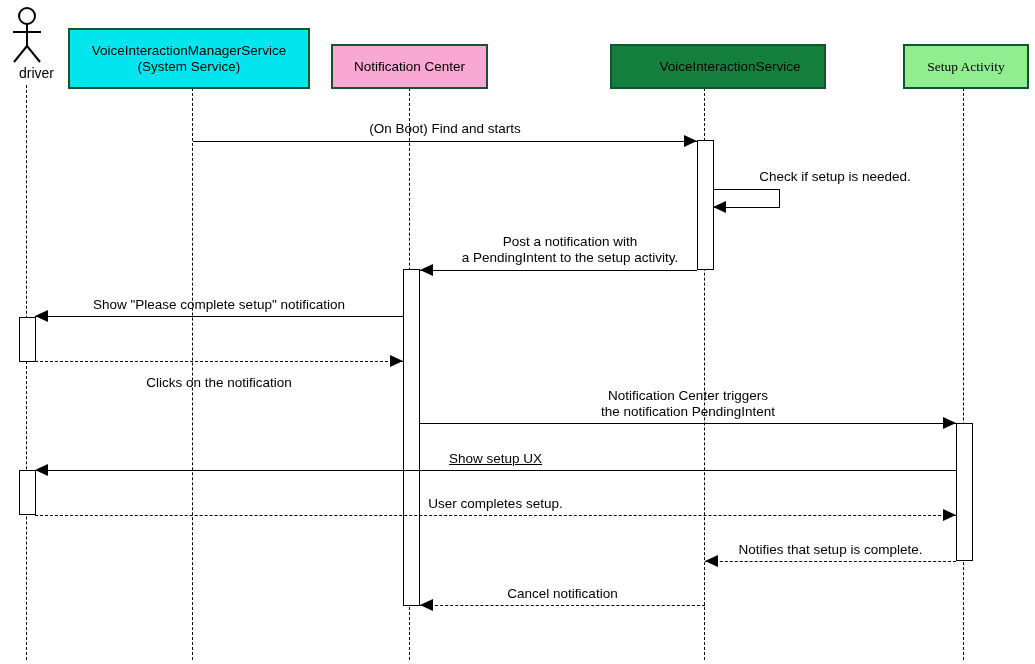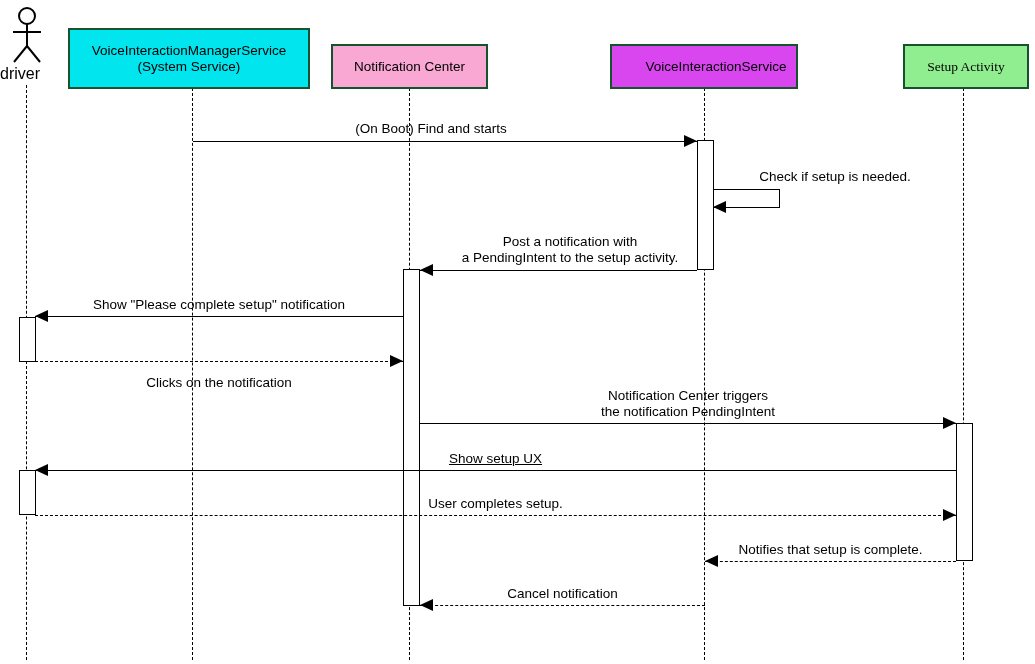--- a/index.html
+++ b/index.html
@@ -21,21 +21,21 @@
   .arr-l{border-top:6.5px solid transparent;border-bottom:6.5px solid transparent;border-right:13px solid #000;}
   .msg-label{
     position:absolute;font-size:13.5px;line-height:15.5px;white-space:pre-line;
   }
   .t-center{text-align:center;}
   .t-left{text-align:center;}
   .selfcall{
     position:absolute;box-sizing:border-box;
     border-top:1.5px solid #000;border-right:1.5px solid #000;border-bottom:1.5px solid #000;
   }
-  .actor-label{position:absolute;font-size:16px;text-align:left;}
+  .actor-label{position:absolute;font-size:14px;text-align:right;}
 </style>
 </head>
 <body>
 
 <div id="canvas">
 
   <svg style="position:absolute;left:5px;top:6px;" width="44" height="58" viewBox="0 0 44 58">
     <circle cx="22" cy="10" r="8" fill="none" stroke="#000" stroke-width="2"></circle>
     <line x1="22" y1="18" x2="22" y2="40" stroke="#000" stroke-width="2"></line>
     <line x1="8" y1="26" x2="36" y2="26" stroke="#000" stroke-width="2"></line>
@@ -46,33 +46,33 @@
 
   <div class="lifeline" style="left:26px;top:85px;height:575px;"></div>
   <div class="lifeline" style="left:192px;top:88px;height:572px;"></div>
   <div class="lifeline" style="left:409px;top:88px;height:572px;"></div>
   <div class="lifeline" style="left:704px;top:88px;height:572px;"></div>
   <div class="lifeline" style="left:963px;top:88px;height:572px;"></div>
 
   <div class="pbox" style="left: 68px; top: 28px; width: 242px; height: 61px; background: rgb(0, 229, 238);">VoiceInteractionManagerService
 (System Service)</div>
   <div class="pbox" style="left: 331px; top: 44px; width: 157px; height: 45px; background: #f9a8d4;">Notification Center</div>
-  <div class="pbox" style="left: 610px; top: 44px; width: 188px; height: 45px; background: #d946ef; padding-left: 24px;">VoiceInteractionService</div>
+  <div class="pbox" style="left: 610px; top: 44px; width: 216px; height: 45px; background: #15803d; padding-left: 24px;">VoiceInteractionService</div>
   <div class="pbox" style="left: 903px; top: 44px; width: 126px; height: 45px; background: rgb(144, 238, 144); font-family: Liberation Serif, serif;">Setup Activity</div>
 
   <div class="act" style="left:697px;top:140px;width:17px;height:130px;"></div>
   <div class="act" style="left:403px;top:269px;width:17px;height:337px;"></div>
   <div class="act" style="left:19px;top:317px;width:17px;height:45px;"></div>
   <div class="act" style="left:19px;top:470px;width:17px;height:45px;"></div>
   <div class="act" style="left:956px;top:423px;width:17px;height:138px;"></div>
 
   <div>
     <div class="line-solid" style="left:193px;top:141px;width:504px;"></div>
     <div class="arr arr-r" style="left:684px;top:135px;"></div>
-    <div class="msg-label t-center" style="left:179px;top:121px;width:504px;">(On Boot) Find and starts</div>
+    <div class="msg-label t-center" style="left:193px;top:121px;width:504px;">(On Boot) Find and starts</div>
   </div>
 
   <div>
     <div class="selfcall" style="left:713px;top:189px;width:67px;height:19px;"></div>
     <div class="arr arr-l" style="left:713px;top:201px;"></div>
     <div class="msg-label t-left" style="left:735px;top:169px;width:200px;">Check if setup is needed.</div>
   </div>
 
   <div>
     <div class="line-solid" style="left:420px;top:270px;width:277px;"></div>

